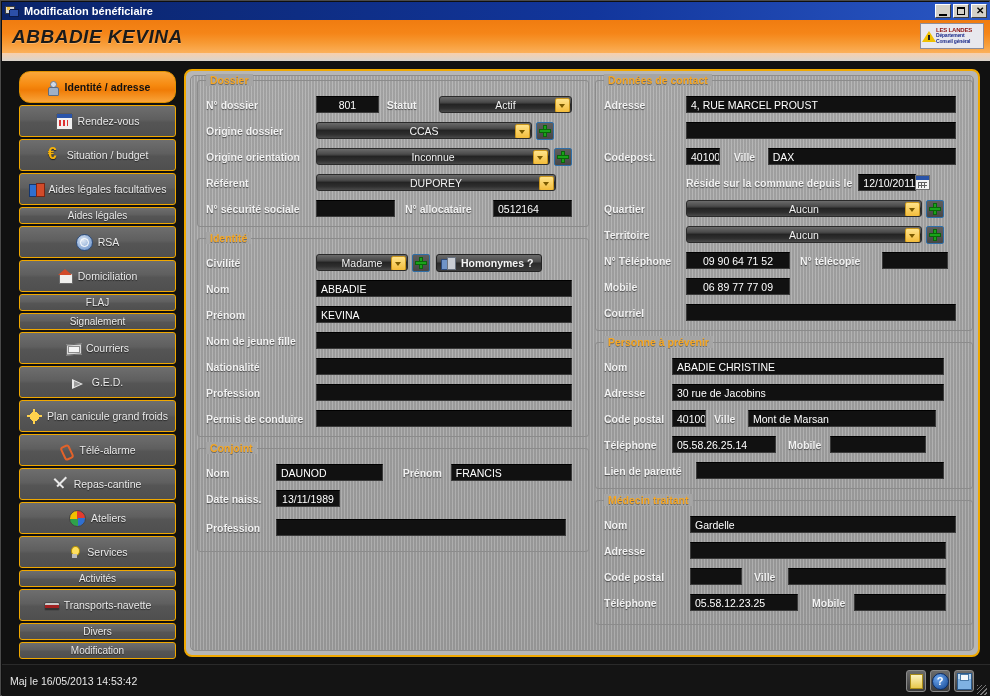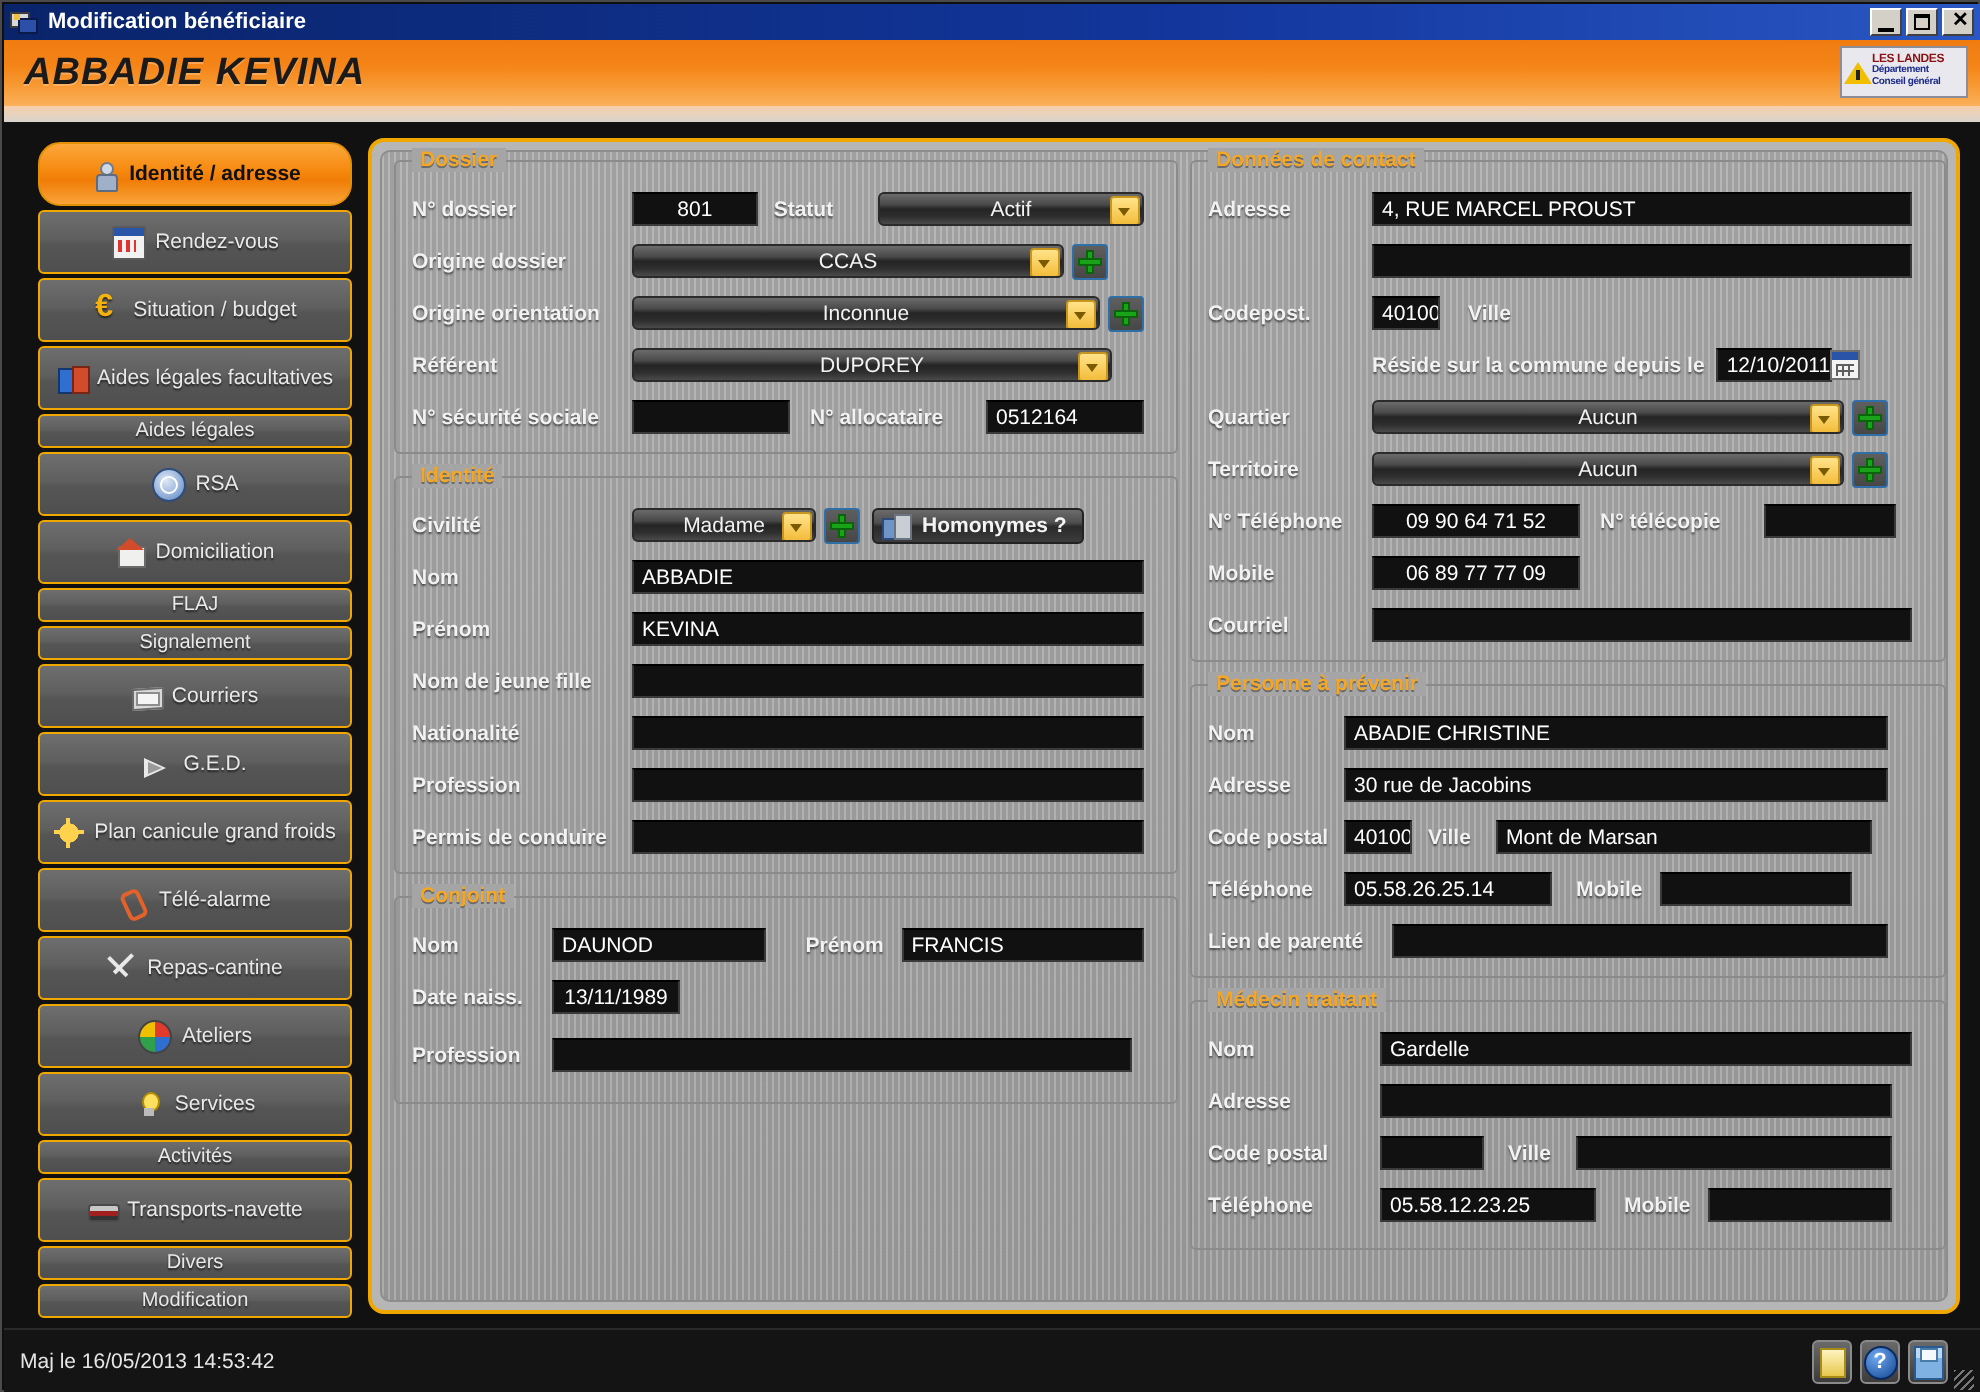--- a/index.html
+++ b/index.html
@@ -472,20 +472,21 @@
 
             <div class="row">
               <span class="lab" style="width:82px"></span>
               <span class="inp" style="width:272px"></span>
             </div>
 
             <div class="row">
               <span class="lab" style="width:82px">Codepost.</span>
               <span class="inp center" style="width:34px">40100</span>
               <span class="lab" style="width:34px;margin-left:14px">Ville</span>
+              <span class="inp" style="width:190px">DAX</span>
             </div>
 
             <div class="row">
               <span class="lab" style="width:82px"></span>
               <span class="lab" style="margin-right:6px">Réside sur la commune depuis le</span>
               <span class="inp center" style="width:58px">12/10/2011</span>
               <span class="cal"></span>
             </div>
 
             <div class="row">

